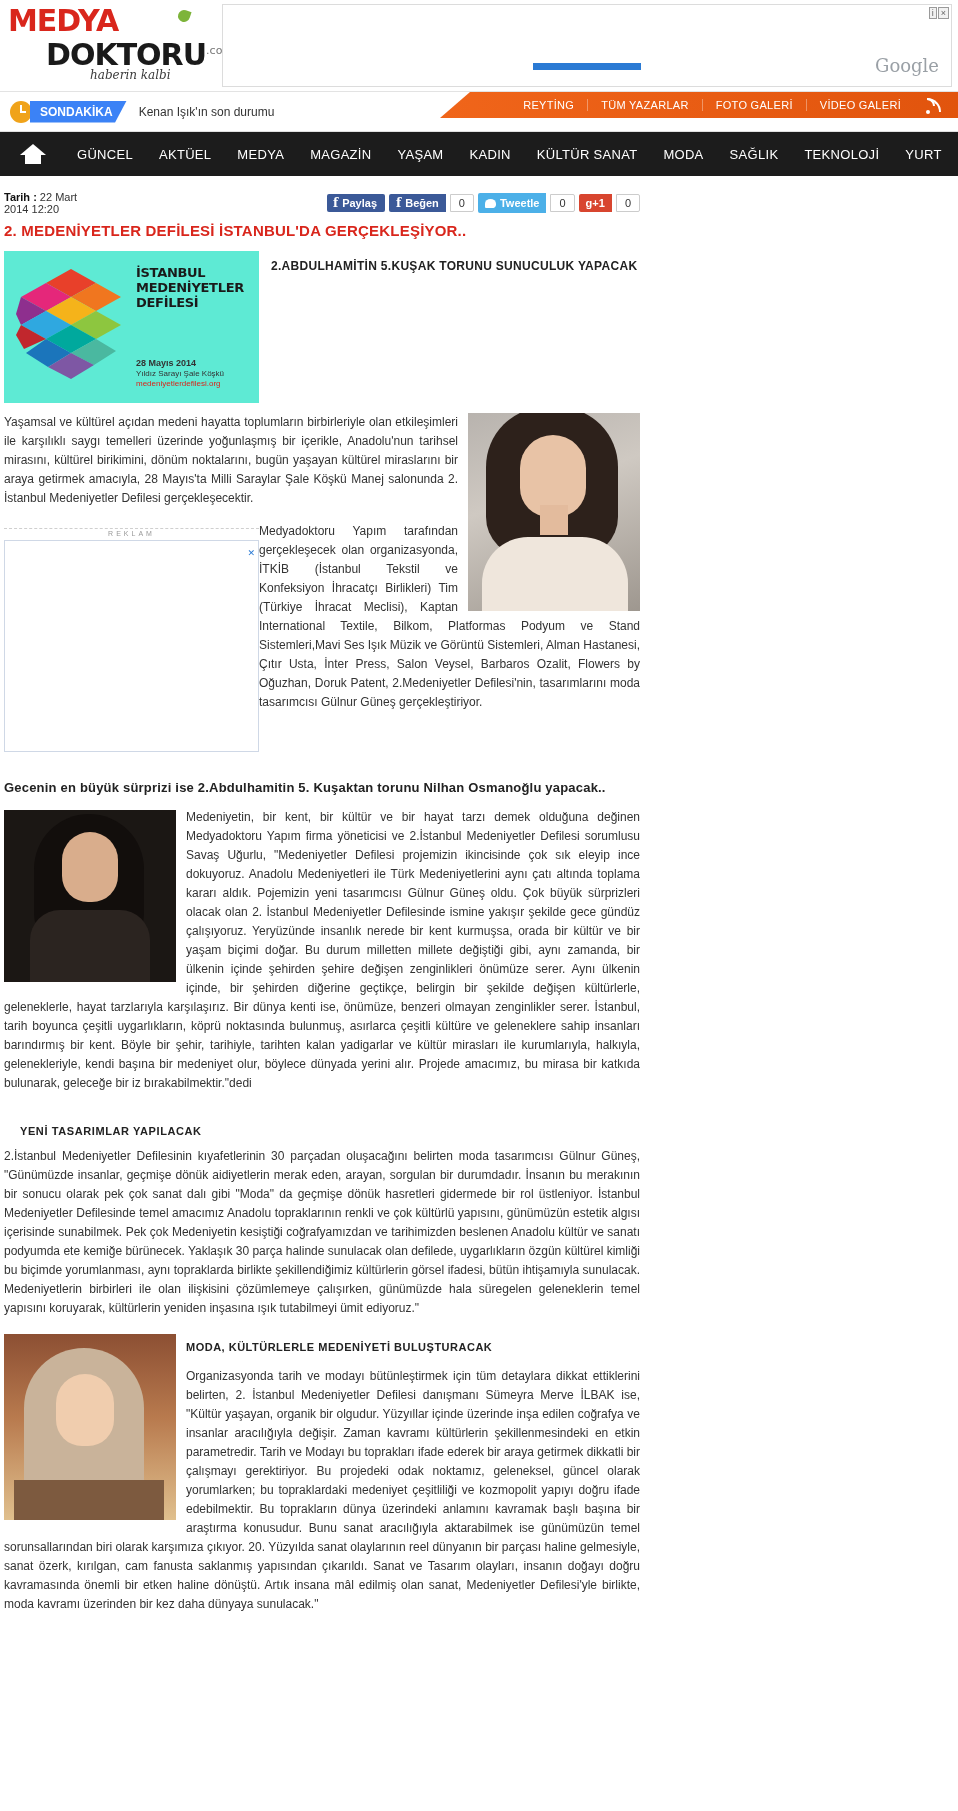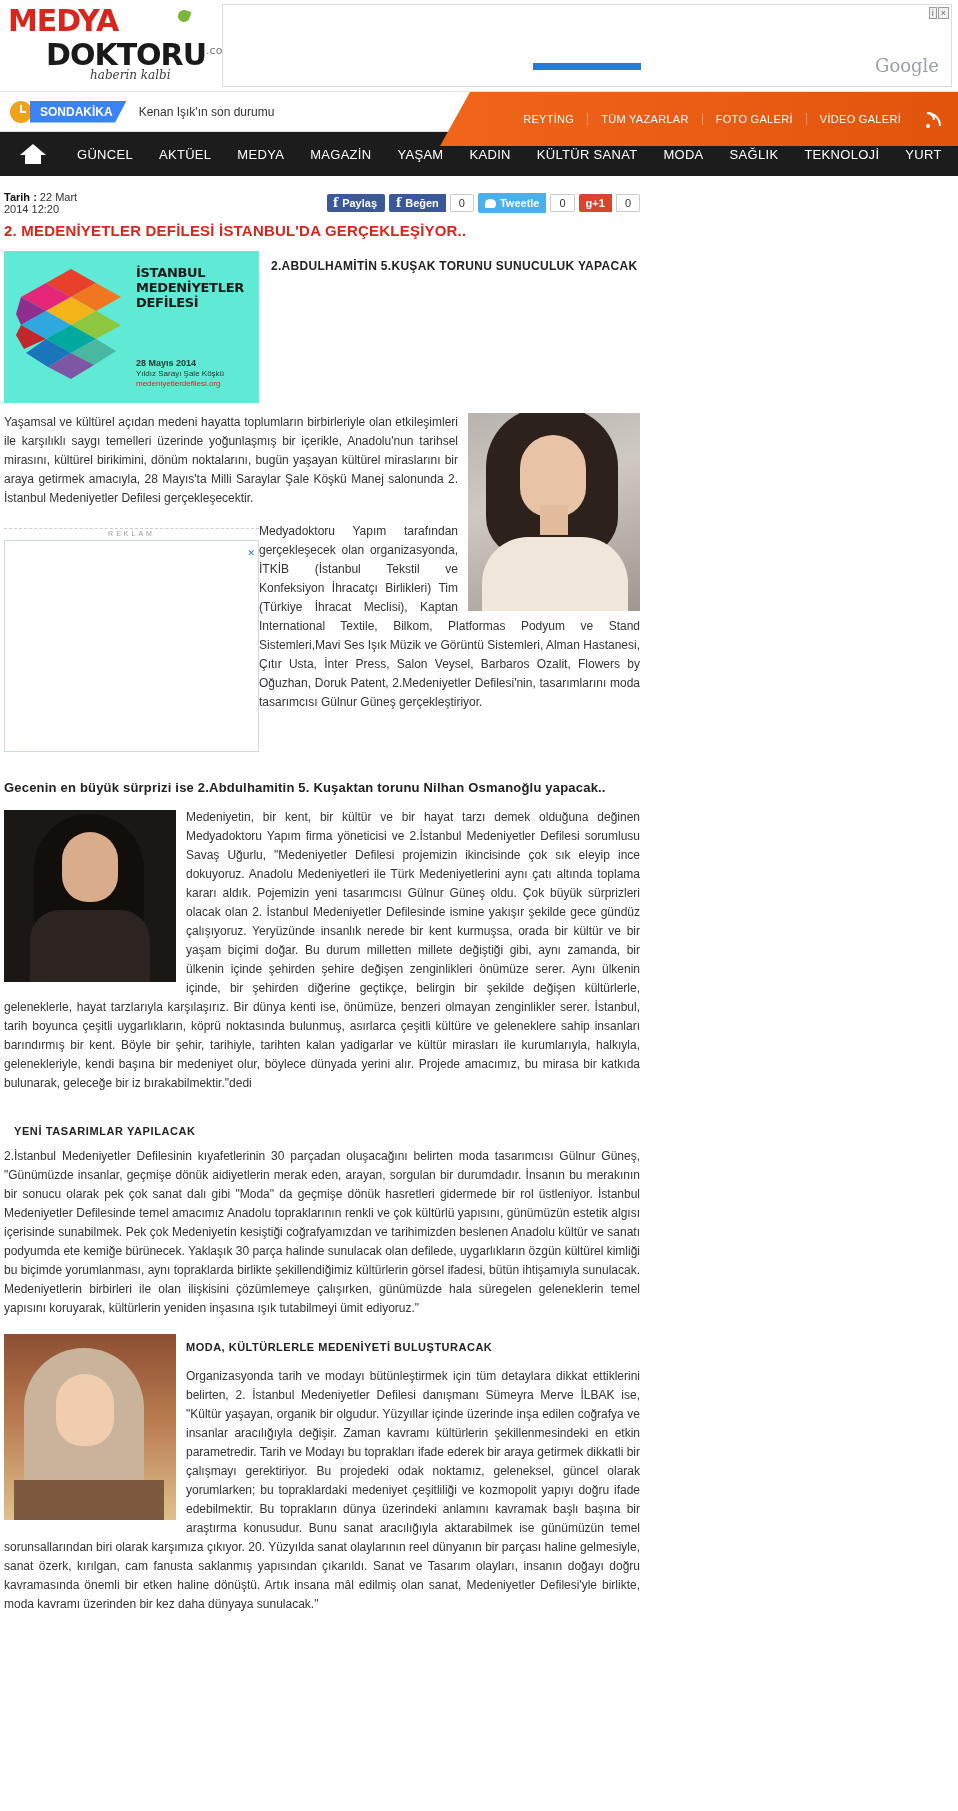--- a/index.html
+++ b/index.html
@@ -155,21 +155,21 @@
   }
   .sondakika-text {
     font-size: 12px;
     color: #333;
     margin-left: 12px;
     text-align: center;
   }
   .orange-nav {
     position: absolute;
     right: 0; top: 0;
-    height: 54px;
+    height: 26px;
     width: 518px;
     background: linear-gradient(to right, #f0651a 0%, #e1540d 100%);
     display: flex;
     align-items: center;
     justify-content: flex-end;
     clip-path: polygon(30px 0, 100% 0, 100% 100%, 0 100%);
   }
   .orange-nav a {
     color: #fff;
     font-size: 11px;
@@ -490,21 +490,21 @@
     position: absolute; left: 64px; bottom: 0;
     width: 44px; height: 40px;
     background: #caa184;
   }
 
   h3.small-caps {
     font-size: 11px;
     font-weight: bold;
     color: #222;
     letter-spacing: 0.6px;
-    margin: 18px 0 10px 10px;
+    margin: 18px 0 10px 16px;
   }
 
   .photo-last {
     float: left;
     width: 172px; height: 186px;
     margin: 2px 10px 8px 0;
     background: linear-gradient(180deg,#8c4f33 0%,#b87a4e 45%,#e0c08e 100%);
     position: relative;
     overflow: hidden;
   }

